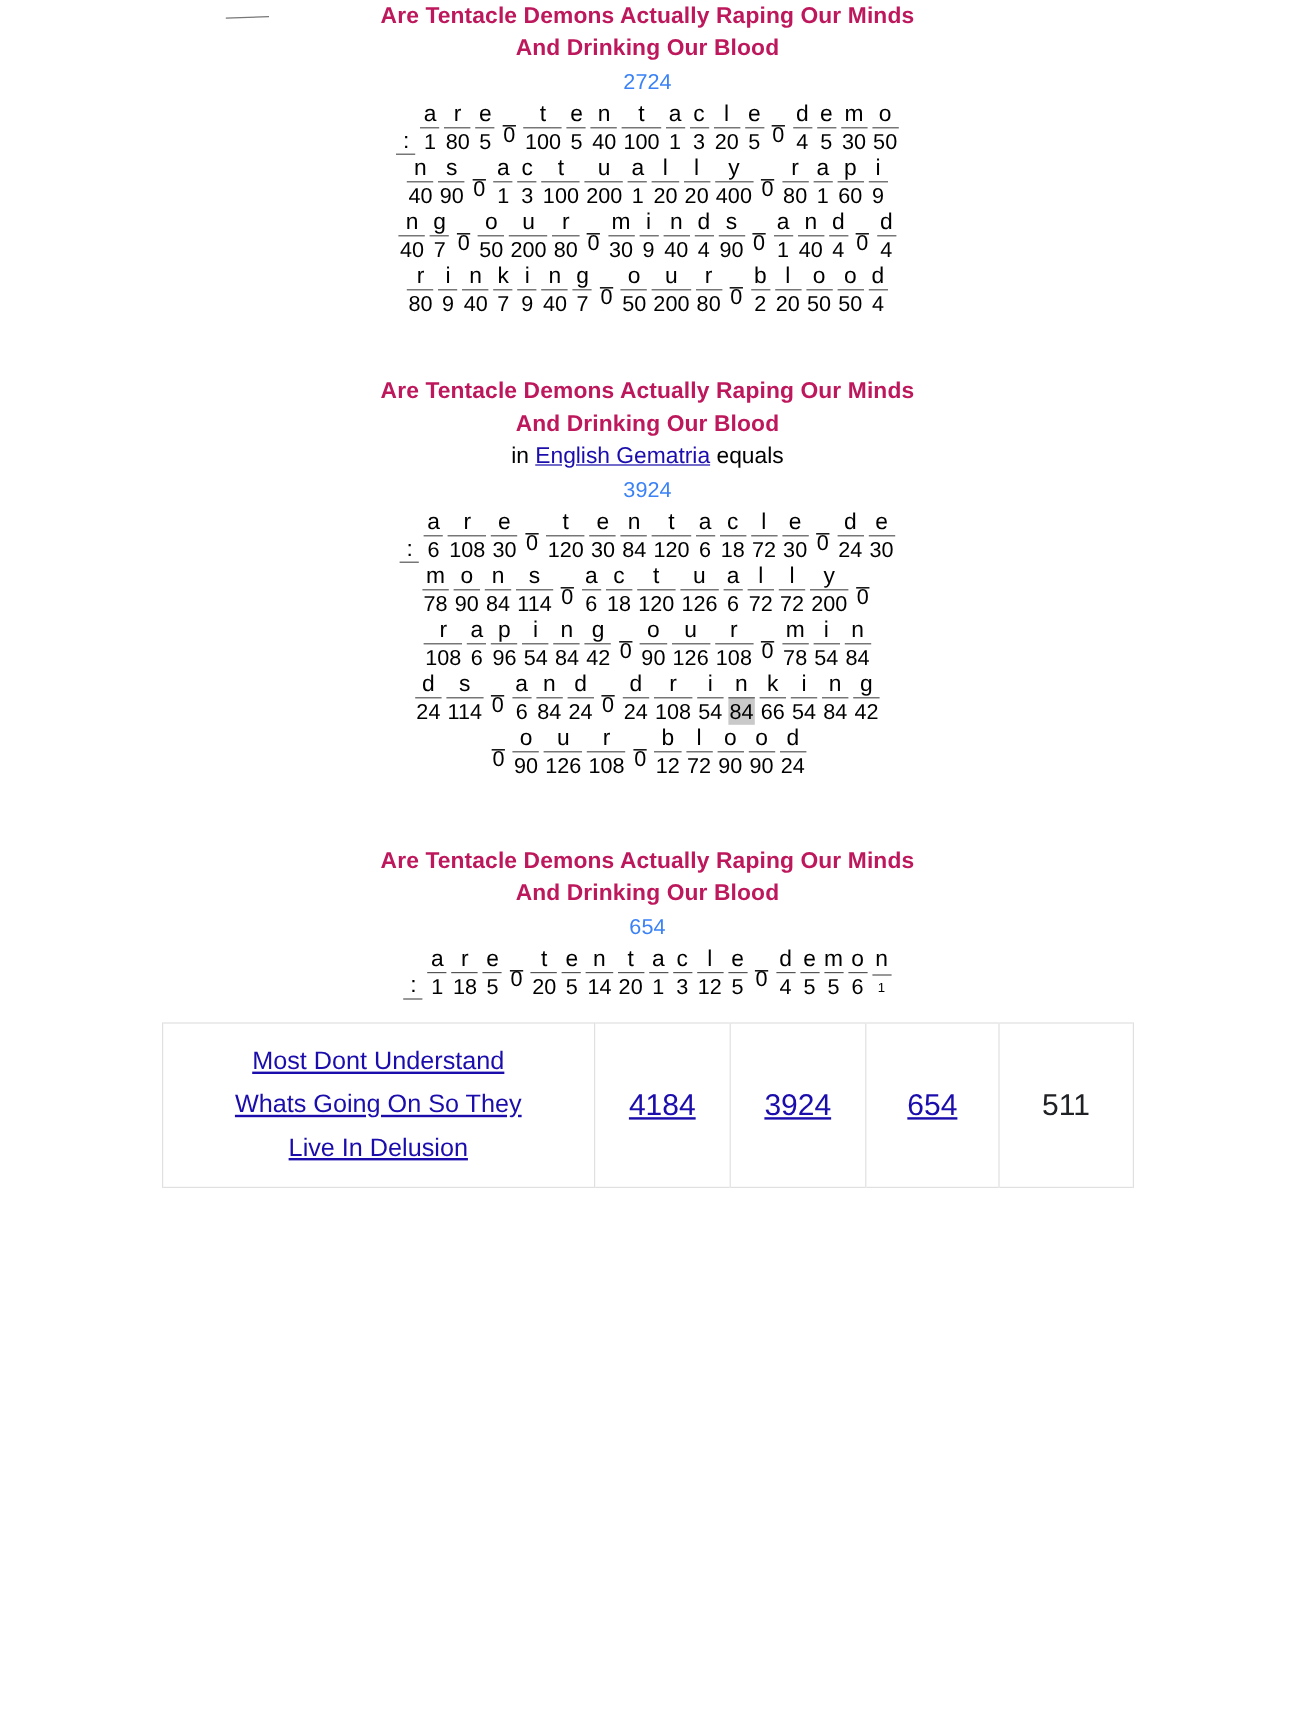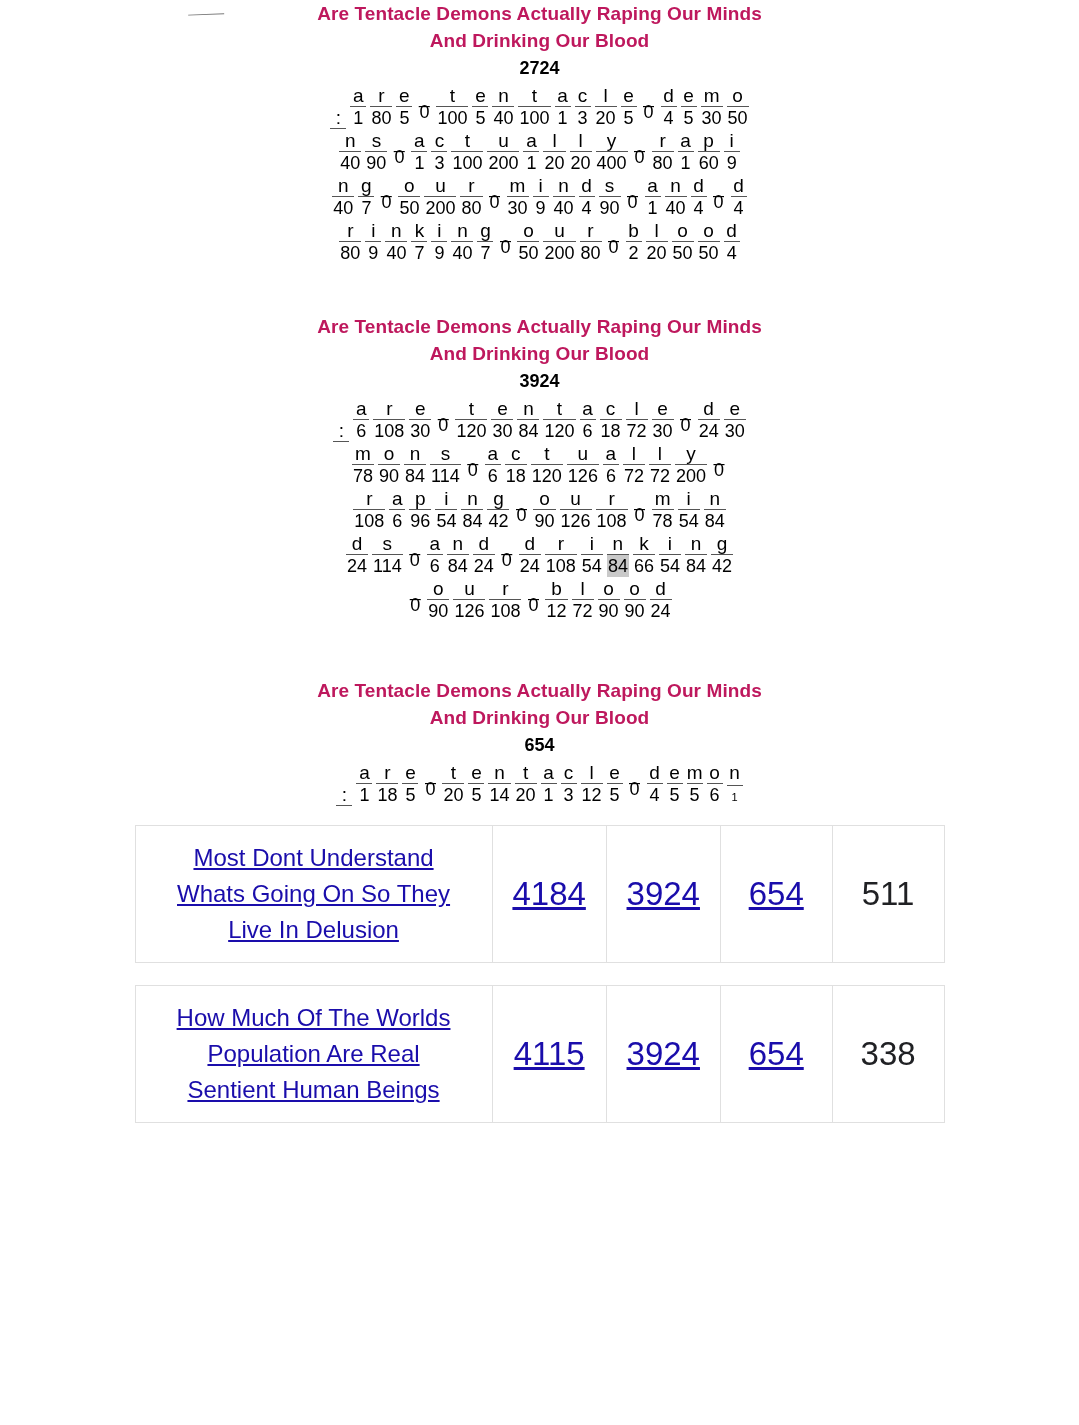--- a/index.html
+++ b/index.html
@@ -37,23 +37,23 @@
     line-height: 27px;
     color: #000000;
     margin-top: 0px;
   }
   .gem-sub a {
     color: #1a0dab;
     text-decoration: underline;
   }
   .gem-value {
     font-size: 18px;
-    font-weight: bold;
+    font-weight: normal;
     line-height: 26px;
-    color: #000000;
+    color: #3b82f6;
     margin-top: 1px;
   }
 
   
   .gem-rows {
     margin-top: 4px;
     display: flex;
     flex-direction: column;
     align-items: center;
   }
@@ -121,29 +121,29 @@
   }
   .res-table td {
     border-left: 1px solid #e0e0e0;
     border-right: 1px solid #e0e0e0;
     padding: 14px 6px;
     text-align: center;
     vertical-align: middle;
   }
   .res-phrase {
     width: 375px;
-    font-size: 24px;
+    font-size: 21px;
     line-height: 36px;
   }
   .res-phrase a {
     color: #1a0dab;
     text-decoration: underline;
   }
   .res-num {
-    font-size: 33px;
+    font-size: 25px;
     width: 105px;
     margin-left: 48px;
   }
   .res-num a {
     color: #1a0dab;
     text-decoration: underline;
   }
   .res-num.plain {
     color: #202124;
   }
@@ -459,20 +459,21 @@
           </div>
         </div>
       </div>
   </div>
 
   <div class="block-spacer-1"></div>
 
   <div class="gem-block">
     <div class="gem-title">Are Tentacle Demons Actually Raping Our Minds</div>
     <div class="gem-title">And Drinking Our Blood</div>
+    <div class="gem-sub"><span>in </span><a href="#">English Gematria</a><span> equals</span></div>
     <div class="gem-value">3924</div>
     <div class="gem-rows">
         <div class="gem-row">
           <div class="gem-cell leadcolon">
             <div class="ltr">:</div>
             <div class="num"></div>
           </div>
           <div class="gem-cell">
             <div class="ltr">a</div>
             <div class="num">6</div>
@@ -850,23 +851,16 @@
         <tr class="row">
           <td class="res-phrase"><a href="#">Most Dont Understand<br>Whats Going On So They<br>Live In Delusion</a></td>
           <td class="res-num"><a href="#">4184</a></td>
           <td class="res-num"><a href="#">3924</a></td>
           <td class="res-num"><a href="#">654</a></td>
           <td class="res-num plain">511</td>
         </tr>
         <tr class="row-gap">
           <td colspan="5"></td>
         </tr>
-        <tr class="row">
-          <td class="res-phrase"><a href="#">How Much Of The Worlds<br>Population Are Real<br>Sentient Human Beings</a></td>
-          <td class="res-num"><a href="#">4115</a></td>
-          <td class="res-num"><a href="#">3924</a></td>
-          <td class="res-num"><a href="#">654</a></td>
-          <td class="res-num plain">338</td>
-        </tr>
       </tbody>
   </table>
 
 </div>
 
 </body></html>

